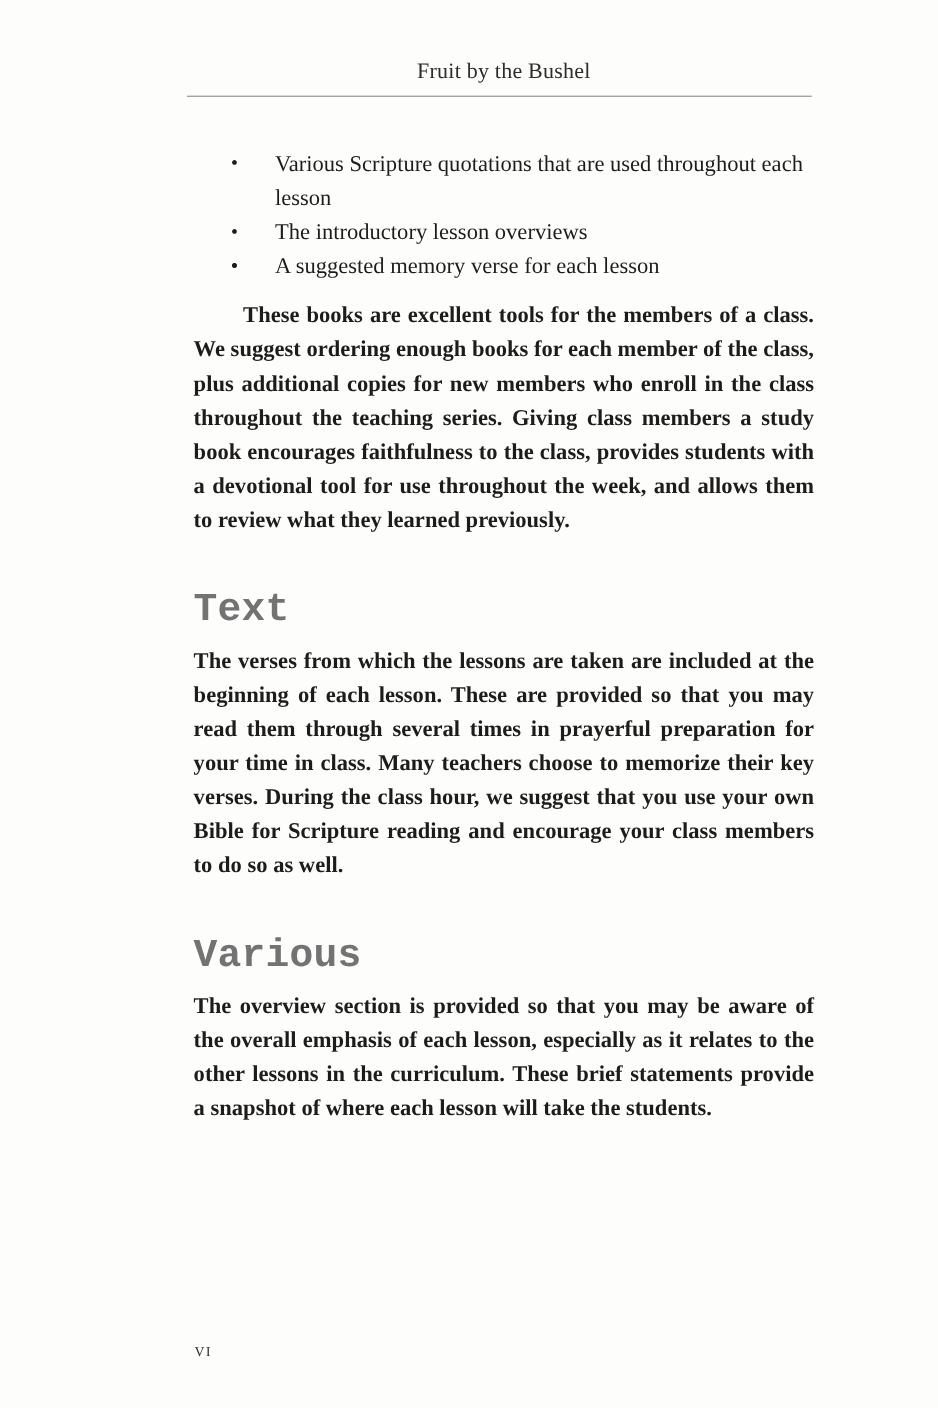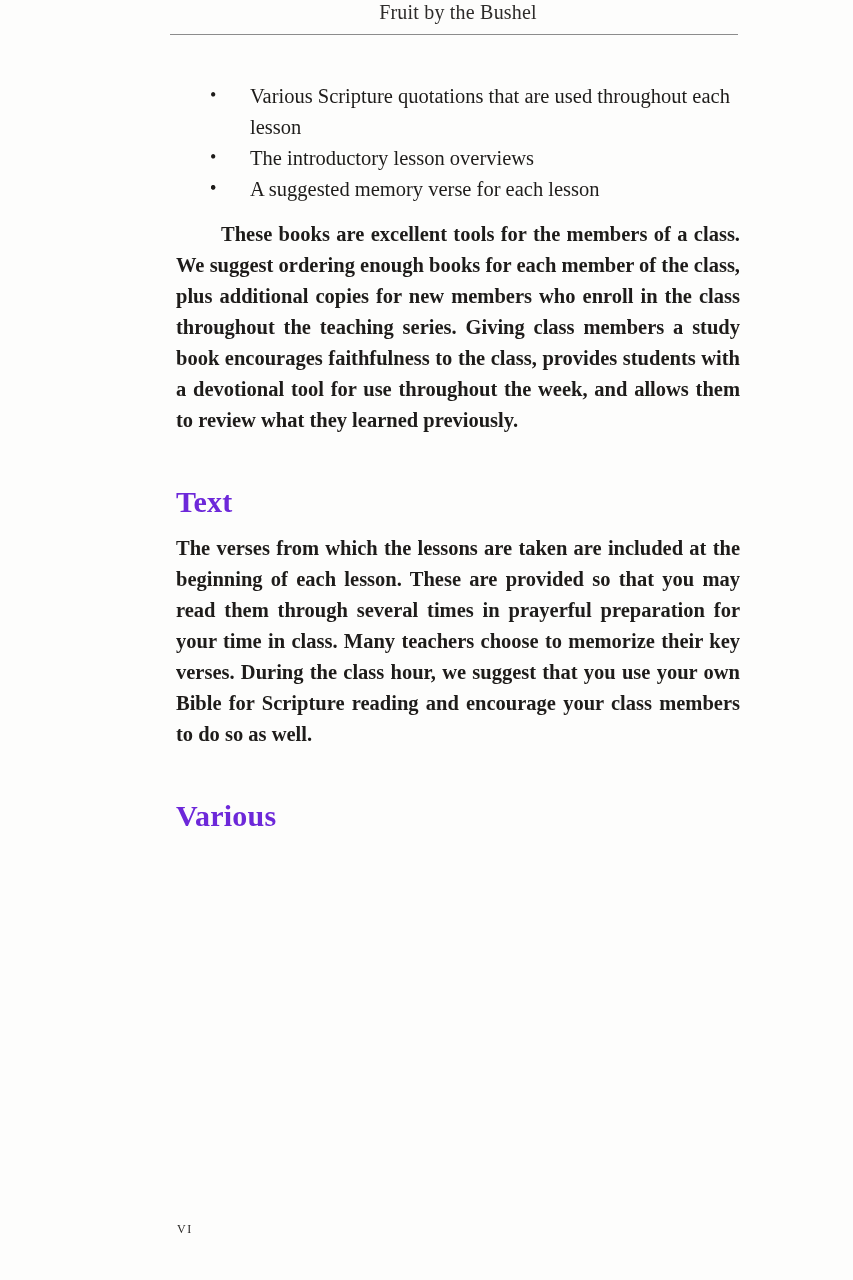--- a/index.html
+++ b/index.html
@@ -17,20 +17,21 @@
     overflow: hidden;
     box-sizing: border-box;
   }
   .content {
     position: absolute;
     left: 176px;
     top: 0;
     width: 564px;
   }
   .running-header {
+    padding-top: 53px;
     text-align: center;
     font-size: 20px;
     line-height: 24px;
     color: #2e2c2a;
     letter-spacing: 0.2px;
   }
   .header-rule {
     margin-top: 10px;
     margin-left: -6px;
     width: 568px;
@@ -59,25 +60,26 @@
     font-size: 20.5px;
     line-height: 31px;
     text-align: justify;
     font-weight: bold;
   }
   .body-para.indented {
     text-indent: 45px;
   }
   .section-heading {
     margin: 49px 0 13px 0;
-    font-size: 30px;
+    font-size: 36px;
     line-height: 34px;
     font-weight: bold;
     letter-spacing: 0.2px;
-    color: #6d28d9;
+    color: #737373;
+    font-family: Liberation Mono, monospace;
   }
   .page-number {
     position: absolute;
     left: 177px;
     top: 1186px;
     font-size: 17px;
     font-variant: small-caps;
     letter-spacing: 1.5px;
     color: #2a2826;
     margin-top: 32px;
@@ -112,17 +114,18 @@
     </ul>
 
     <p class="body-para indented">These books are excellent tools for the members of a class. We suggest ordering enough books for each member of the class, plus additional copies for new members who enroll in the class throughout the teaching series. Giving class members a study book encourages faithfulness to the class, provides students with a devotional tool for use throughout the week, and allows them to review what they learned previously.</p>
 
     <h2 class="section-heading">Text</h2>
 
     <p class="body-para">The verses from which the lessons are taken are included at the beginning of each lesson. These are provided so that you may read them through several times in prayerful preparation for your time in class. Many teachers choose to memorize their key verses. During the class hour, we suggest that you use your own Bible for Scripture reading and encourage your class members to do so as well.</p>
 
     <h2 class="section-heading">Various</h2>
 
+    <p class="body-para">The overview section is provided so that you may be aware of the overall emphasis of each lesson, especially as it relates to the other lessons in the curriculum. These brief statements provide a snapshot of where each lesson will take the students.</p>
 
   </div>
 
   <div class="page-number">vi</div>
 </div>
 
 </body></html>

